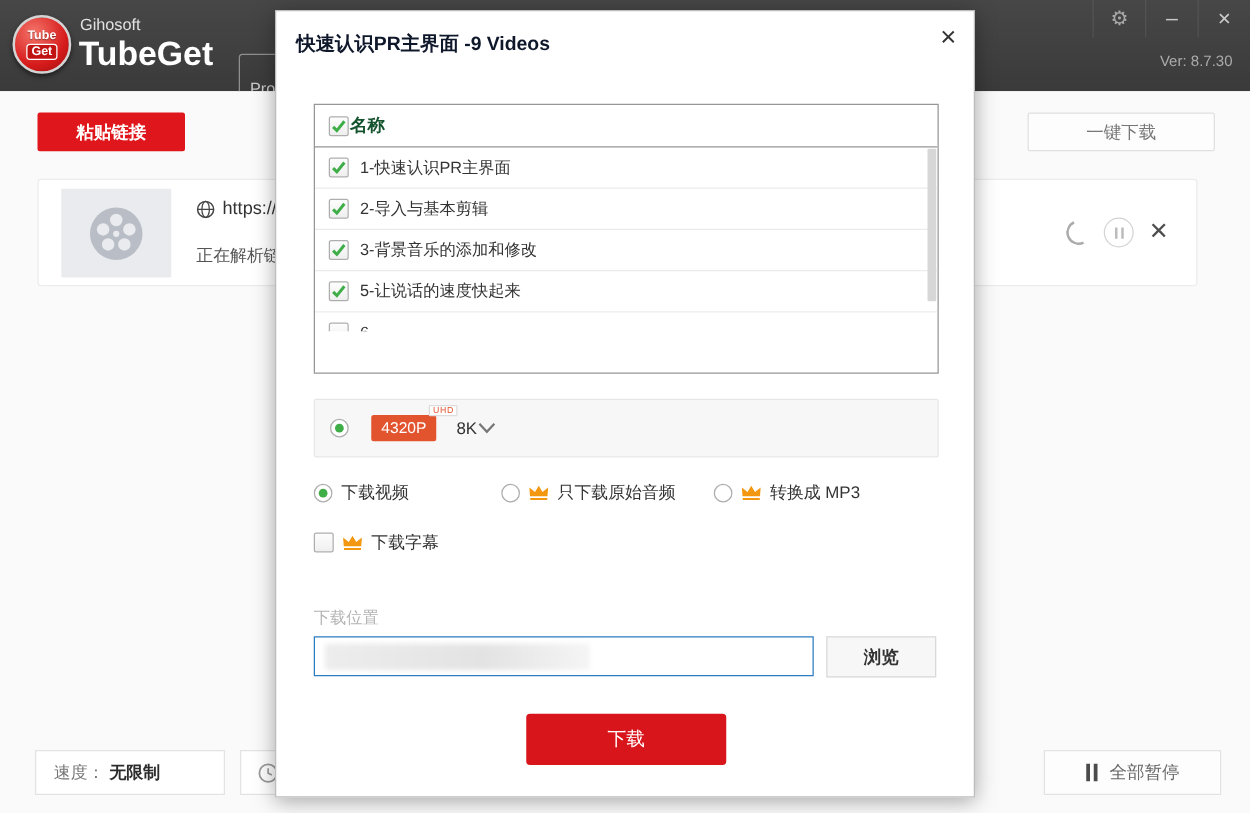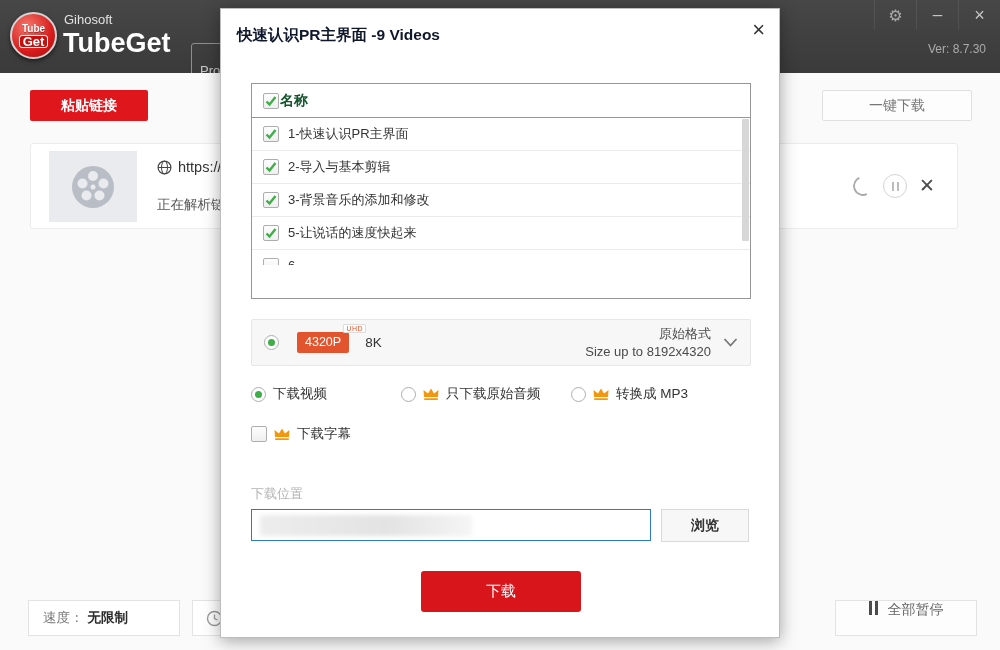--- a/index.html
+++ b/index.html
@@ -7,21 +7,21 @@
     font-family:"Liberation Sans","DejaVu Sans",sans-serif; background:#fafafa; }
 
   
   #titlebar { position:absolute; left:0; top:0; width:1000px; height:73px;
     background:linear-gradient(180deg,#474747,#3a3a3a); }
   #logo { position:absolute; left:10px; top:12px; width:47px; height:47px; border-radius:50%;
     border:2px solid #d4d4d4; background:radial-gradient(circle at 35% 28%,#f4756a,#d61b1b 62%,#9e0e0e);
     box-shadow:0 2px 4px rgba(0,0,0,.55); display:flex; flex-direction:column;
     align-items:center; justify-content:center; }
   #logo .tube { color:#fff; font-size:10px; font-weight:bold; text-shadow:0 1px 1px rgba(0,0,0,.4); }
-  #logo .get { color:#fff; font-size:13px; font-weight:bold; background:#c21313;
+  #logo .get { color:#fff; font-size:10px; font-weight:bold; background:#c21313;
     border:1px solid #fff; border-radius:3px; padding:0 3px; margin-top:1px; line-height:11px; }
   .brand-top { position:absolute; left:64px; top:12px; font-size:13px; color:#e2e2e2; }
   .brand-main { position:absolute; left:63px; top:28px; font-size:27px; font-weight:bold; color:#fff; }
   .pro-badge { position:absolute; left:191px; top:43px; font-size:13px; color:#c8c8c8;
     border:1px solid #8f8f8f; border-radius:3px; padding:19px 8px 2px; }
   #win-controls { position:absolute; right:0; top:0; display:flex; height:30px; }
   #win-controls .wbtn { width:42px; height:30px; display:flex; align-items:center; justify-content:center;
     border-left:1px solid rgba(255,255,255,.08); color:#c9c9c9; cursor:pointer; }
   .gear-glyph { font-size:16px; color:#a9a9a9; }
   .min-glyph { font-size:17px; line-height:10px; }
@@ -49,21 +49,21 @@
   .pause-circle i { display:block; width:2px; height:9px; background:#bcbcbc; }
   .task-close { margin-left:12px; font-size:19px; color:#4d4d4d; cursor:pointer; line-height:18px; }
 
   .speed-box { position:absolute; left:28px; top:527px; width:152px; height:36px; background:#fff;
     border:1px solid #e3e3e3; display:flex; align-items:center; padding-left:14px; font-size:13.5px;
     color:#777; cursor:pointer; }
   .speed-box b { color:#2c2c2c; margin-left:4px; }
   .clock-box { position:absolute; left:192px; top:527px; width:44px; height:36px; background:#fff;
     border:1px solid #e3e3e3; display:flex; align-items:center; justify-content:center; cursor:pointer; }
   .pauseall-box { position:absolute; left:835px; top:527px; width:142px; height:36px; background:#fdfdfd;
-    border:1px solid #e3e3e3; display:flex; justify-content:center; gap:10px;
+    border:1px solid #e3e3e3; display:flex; align-items:center; justify-content:center; gap:10px;
     font-size:14px; color:#666; cursor:pointer; }
   .pauseall-icon { display:flex; gap:3px; }
   .pauseall-icon i { display:block; width:3px; height:14px; background:#4b4b4b; }
 
   
   #dialog { position:absolute; left:220px; top:8px; width:560px; height:630px; background:#fff;
     border:1px solid #bdbdbd; box-shadow:0 3px 16px rgba(0,0,0,.35); z-index:10; }
   .dlg-title { position:absolute; left:16px; top:16px; font-size:15.5px; font-weight:bold; color:#0f172a; }
   .dlg-close { position:absolute; right:14px; top:8px; font-size:22px; color:#333; cursor:pointer; }
 
@@ -239,24 +239,20 @@
     <div class="vl-scroll"></div>
   </div>
 
   <div class="quality-row">
     <span class="radio sel"></span>
     <span class="res-badge">
       <span>4320P</span>
       <span class="tag">UHD</span>
     </span>
     <span class="res-label">8K</span>
-    <span class="q-right">
-      <div>原始格式</div>
-      <div>Size up to 8192x4320</div>
-    </span>
     <svg class="chev" width="15" height="9" viewBox="0 0 15 9">
       <polyline points="1.5,1 7.5,7.5 13.5,1" fill="none" stroke="#777" stroke-width="1.8"></polyline>
     </svg>
   </div>
 
   <div class="opt-group" style="left:30px; top:376px;">
     <span class="radio sel"></span>
     <span>下载视频</span>
   </div>
   <div class="opt-group" style="left:180px; top:376px;">

